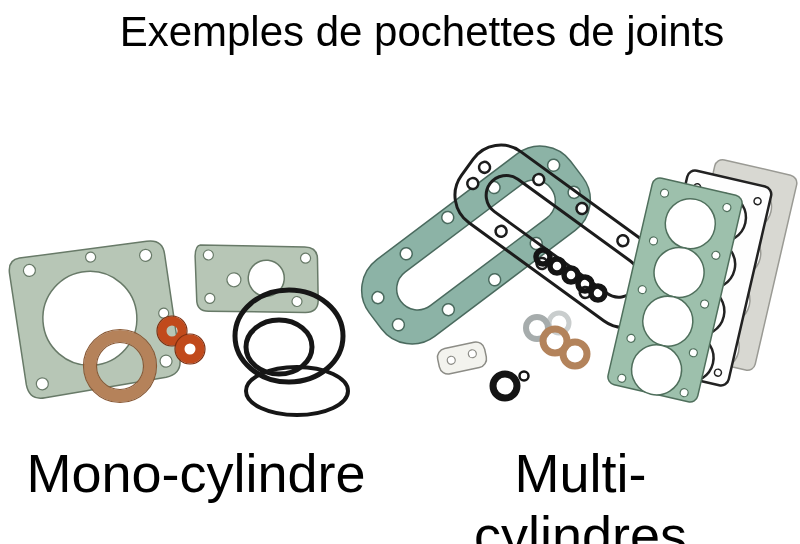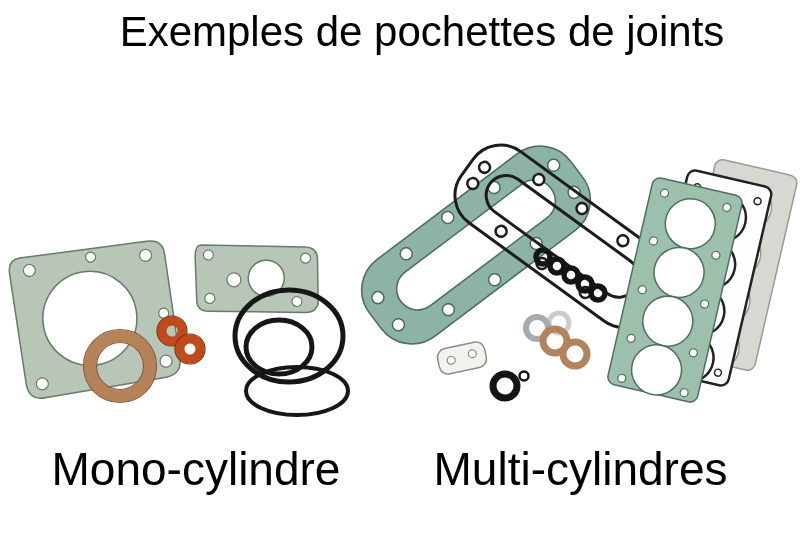--- a/index.html
+++ b/index.html
@@ -30,21 +30,21 @@
   }
   .title .title-line { display: block; padding-left: 44px; }
   .art {
     position: absolute;
     top: 0;
     left: 0;
   }
   .caption {
     position: absolute;
     top: 442px;
-    font-size: 46px;
+    font-size: 54px;
     font-weight: 400;
     color: #000000;
     text-align: center;
   }
   .caption-left  { left: 6px;   width: 380px; }
   .caption-right { left: 408px; width: 345px; }
 </style>
 </head>
 <body>
 

